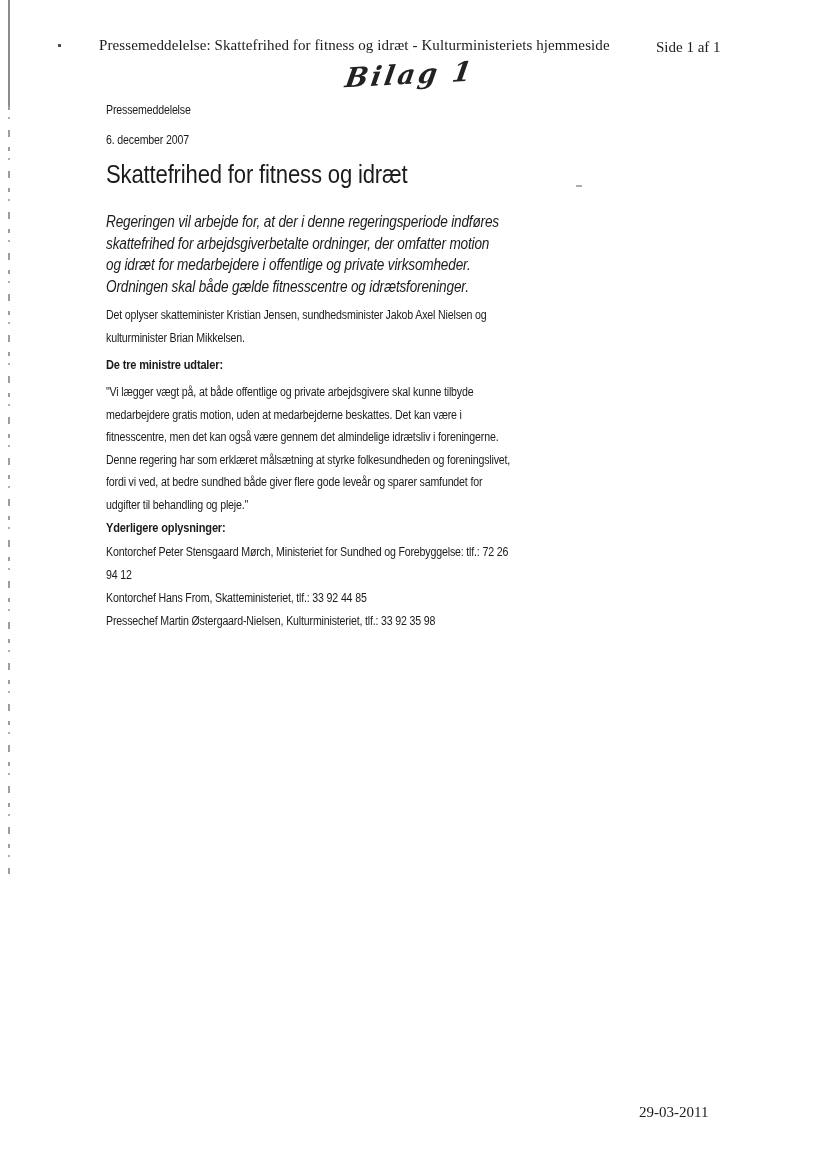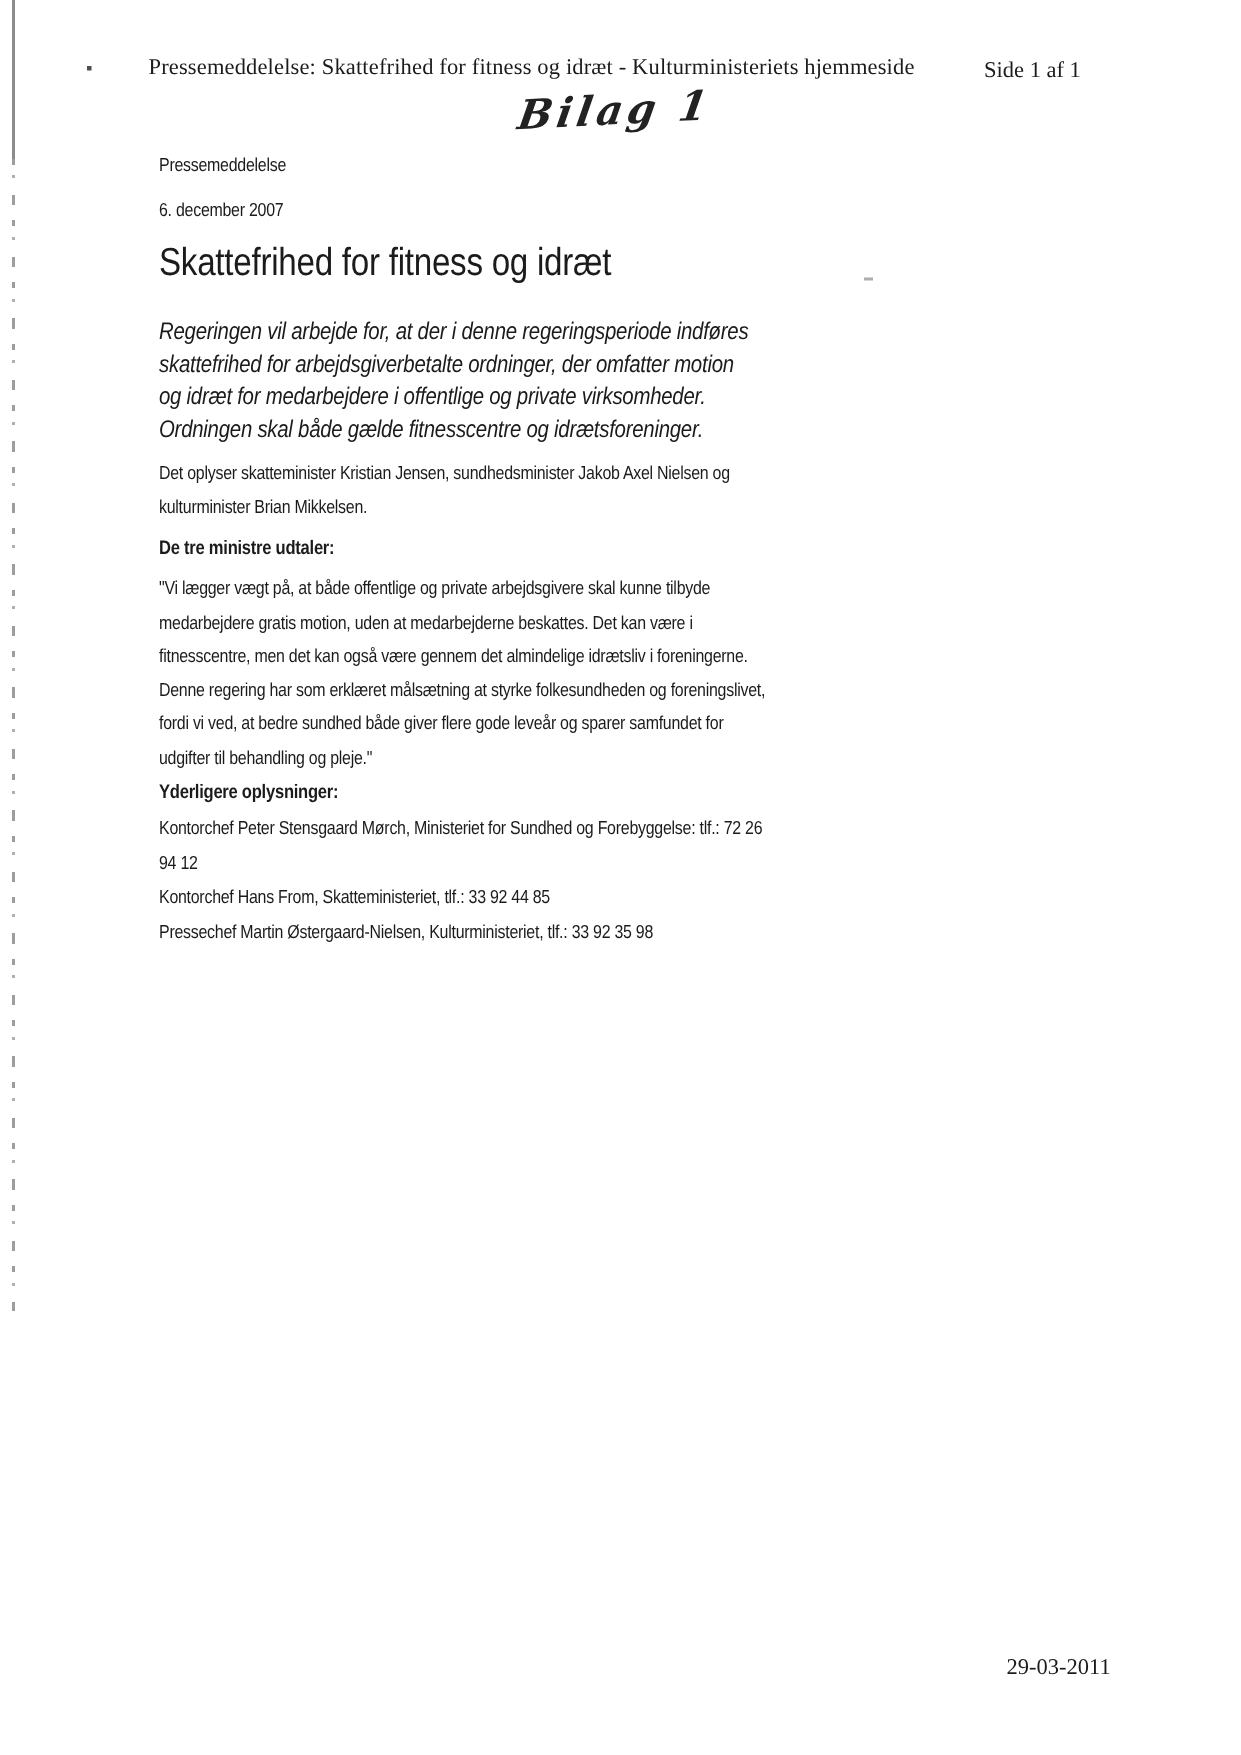--- a/index.html
+++ b/index.html
@@ -31,21 +31,21 @@
     opacity:.85;
   }
   .header-dot{left:58px;top:44px;width:3px;height:3px;background:#4d4d4d;}
   .stray-dash{left:576px;top:185px;width:6px;height:2px;background:#adadad;}
 
   
   .serif{font-family:"Liberation Serif", serif;font-size:15px;white-space:nowrap;}
   .doc-header-title{left:99px;top:37px;letter-spacing:.1px;}
   .doc-header-page{left:656px;top:39px;}
   .footer-url{left:88px;top:1103px;}
-  .footer-date{left:671px;top:1104px;}
+  .footer-date{left:639px;top:1104px;}
 
   
   .handwritten{
     left:348px;top:62px;
     font-family:"DejaVu Serif", serif;
     font-style:italic;font-weight:600;
     font-size:27px;letter-spacing:3px;
     transform:rotate(-3deg) skewX(-12deg);
     transform-origin:left top;
     color:#222;

